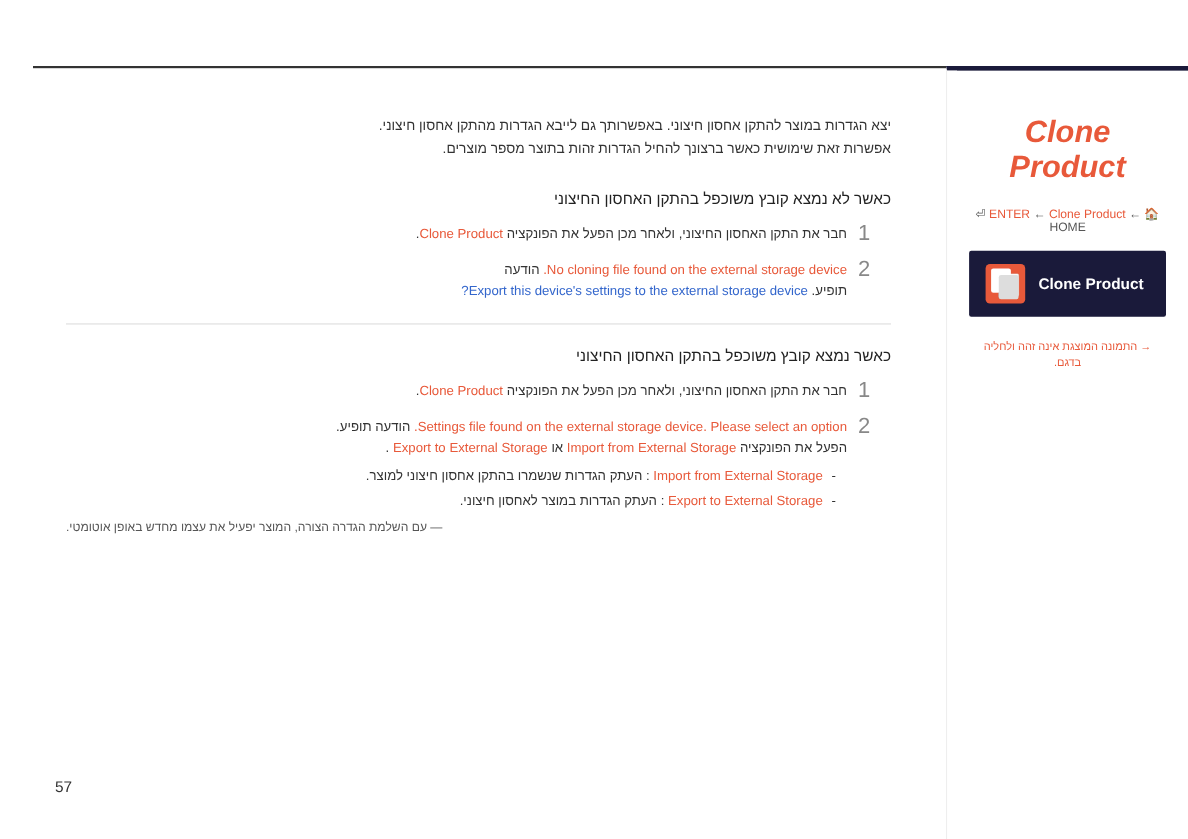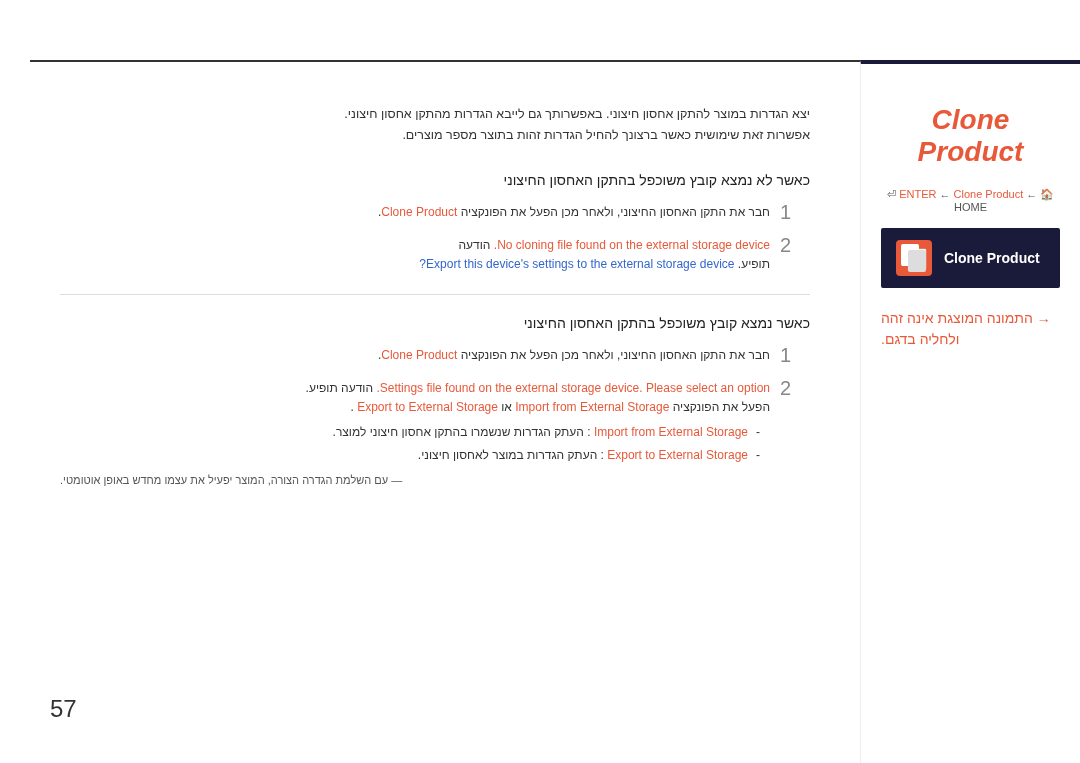--- a/index.html
+++ b/index.html
@@ -25,21 +25,21 @@
       border-left: 1px solid #eee;
       padding: 40px 20px 20px 20px;
       border-top: 4px solid #1a1a3a;
       margin-top: 60px;
     }
 
     .page-number {
       position: absolute;
       bottom: 40px;
       left: 50px;
-      font-size: 24px;
+      font-size: 14px;
       color: #333;
       direction: ltr;
     }
 
     
     .clone-product-title {
       text-align: center;
       font-size: 28px;
       font-weight: bold;
       color: #e8593a;
@@ -112,23 +112,23 @@
     }
 
     .clone-button-label {
       font-size: 14px;
       font-weight: bold;
       color: #fff;
     }
 
     
     .sidebar-note {
-      font-size: 14px;
-      color: #e8593a;
-      text-align: left;
+      font-size: 10px;
+      color: #e8593a;
+      text-align: center;
       direction: rtl;
       line-height: 1.5;
     }
 
     .sidebar-note::before {
       content: '→ ';
     }
 
     
     .intro-text {

